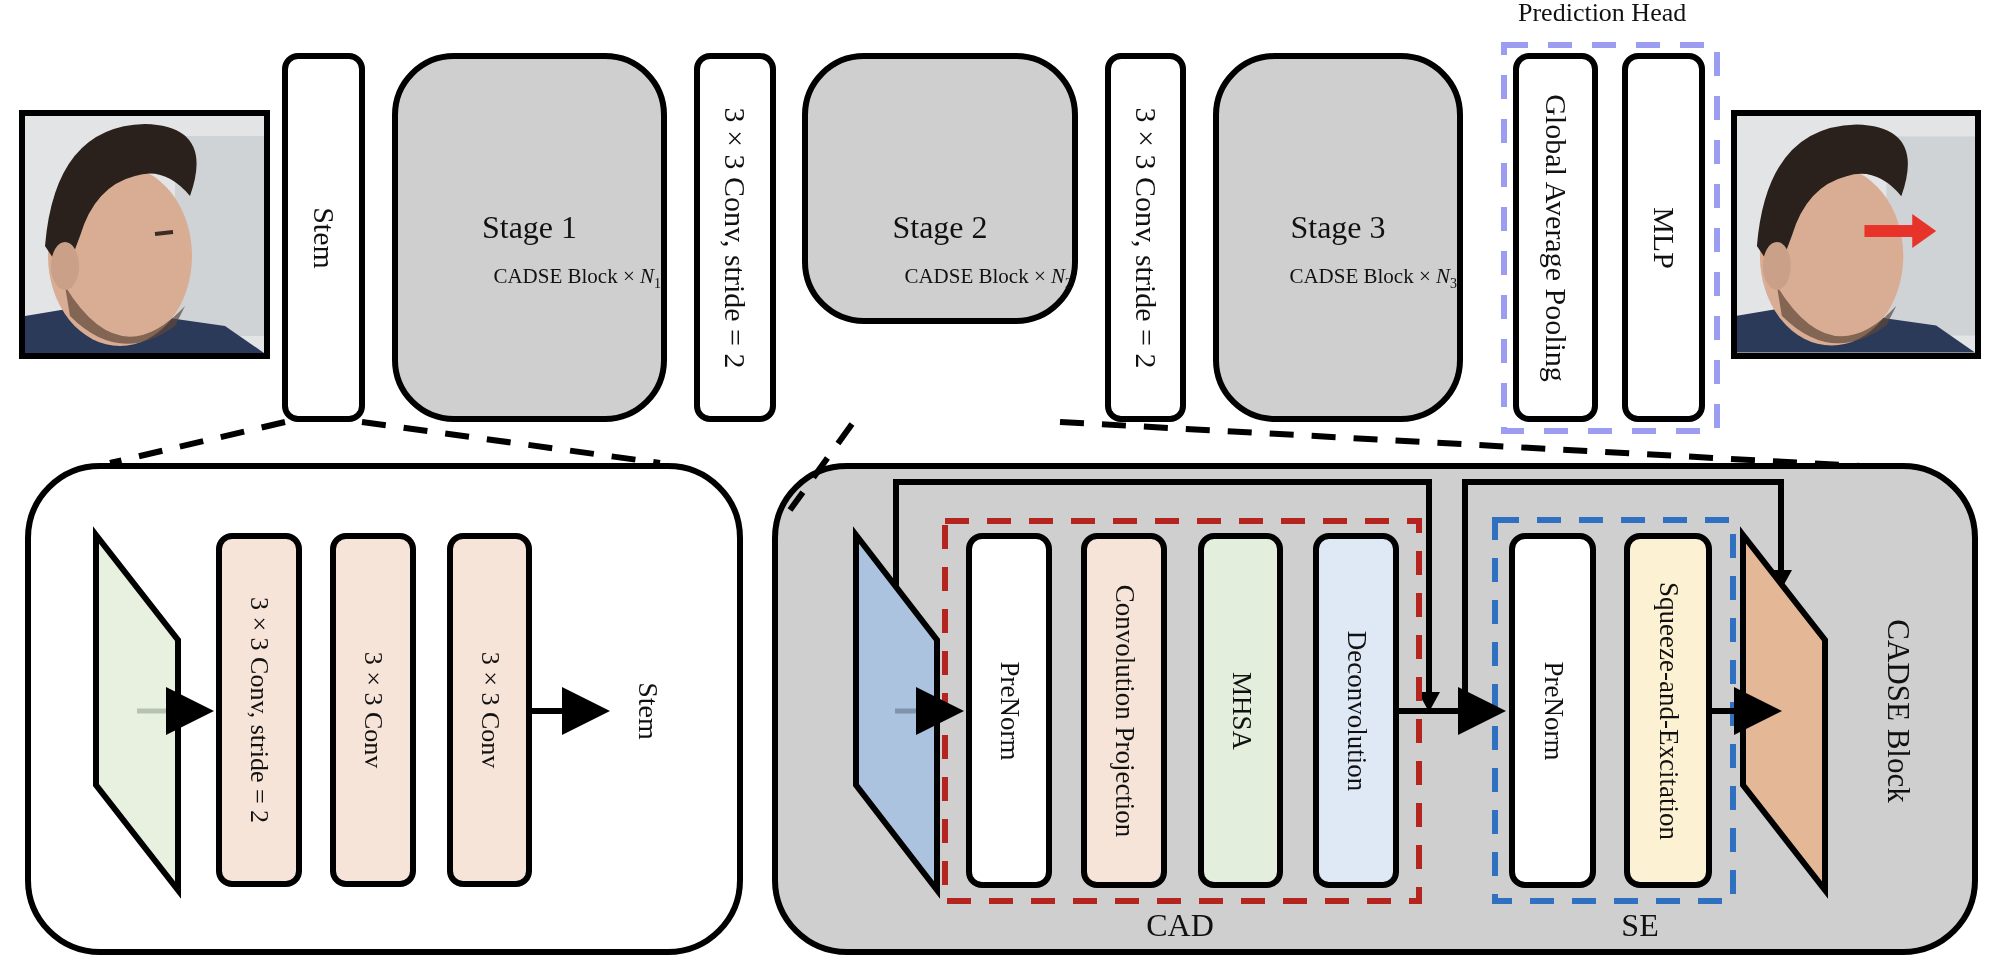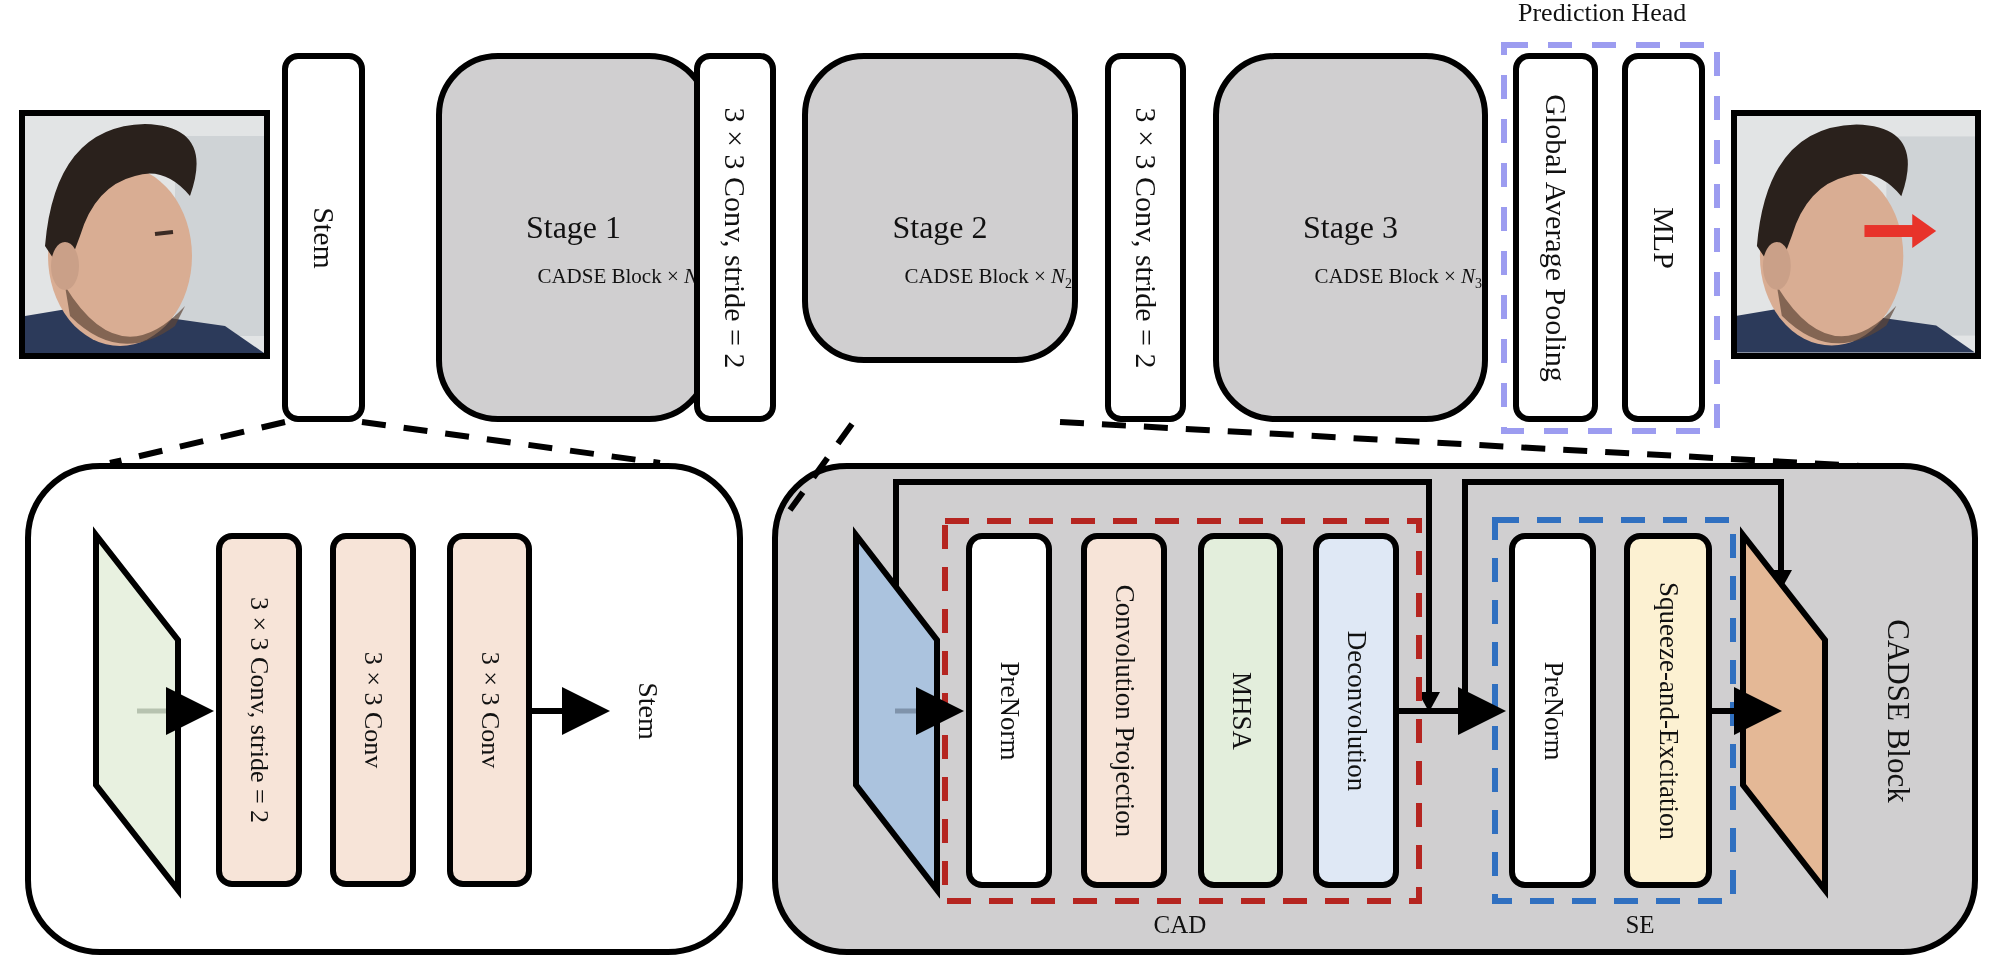--- a/index.html
+++ b/index.html
@@ -7,21 +7,21 @@
          font-family:"Liberation Serif", "DejaVu Serif", serif; color:#111; }
   .abs { position:absolute; }
   .box { position:absolute; box-sizing:border-box; border:6px solid #000; border-radius:16px; background:#fff; }
   .stage { position:absolute; box-sizing:border-box; border:6px solid #000; border-radius:62px; background:#d0cfd0; }
   .vtext { position:absolute; left:50%; top:50%; transform:translate(-50%,-50%) rotate(90deg);
            white-space:nowrap; font-size:30px; }
   .stage-title { position:absolute; left:0; right:0; top:150px; text-align:center; font-size:32px; }
   .stage-sub { position:absolute; left:0; right:0; top:205px; text-align:right; font-size:21px; }
   .stage-sub i { font-style:italic; }
   .stage-sub sub { font-size:14px; }
-  .label { position:absolute; white-space:nowrap; font-size:25px; }
+  .label { position:absolute; white-space:nowrap; font-size:32px; }
   svg.overlay { position:absolute; left:0; top:0; }
   .face { position:absolute; box-sizing:border-box; border:6px solid #000; overflow:hidden; background:#e3e5e6; }
 </style>
 </head>
 <body>
 
 <div class="face" style="left:19px; top:110px; width:251px; height:249px;">
   <svg width="239" height="237" viewBox="0 0 239 237">
     <rect x="0" y="0" width="239" height="237" fill="#e2e4e5"></rect>
     <rect x="150" y="20" width="89" height="200" fill="#cfd3d6"></rect>
@@ -31,45 +31,45 @@
     <path d="M40 170 Q95 260 160 190 L150 210 Q95 250 45 200 Z" fill="#5e4638" opacity="0.7"></path>
     <ellipse cx="40" cy="150" rx="14" ry="24" fill="#caa088"></ellipse>
     <path d="M130 118 L148 116" stroke="#3b2b24" stroke-width="4"></path>
   </svg>
 </div>
 
 <div class="box" style="left:282px; top:53px; width:83px; height:369px;">
   <div class="vtext">Stem</div>
 </div>
 
-<div class="stage" style="left:392px; top:53px; width:275px; height:369px;margin-left:44px;">
+<div class="stage" style="left:392px; top:53px; width:275px; height:369px;">
   <div class="stage-title">Stage 1</div>
   <div class="stage-sub">
     <span>CADSE Block ×</span>
     <i>N</i><sub>1</sub>
   </div>
 </div>
 
 <div class="box" style="left:694px; top:53px; width:82px; height:369px;">
   <div class="vtext">3 × 3 Conv, stride = 2</div>
 </div>
 
-<div class="stage" style="left:802px; top:53px; width:276px; height:310px;">
+<div class="stage" style="left:802px; top:53px; width:276px; height:271px;">
   <div class="stage-title">Stage 2</div>
   <div class="stage-sub">
     <span>CADSE Block ×</span>
     <i>N</i><sub>2</sub>
   </div>
 </div>
 
 <div class="box" style="left:1105px; top:53px; width:81px; height:369px;">
   <div class="vtext">3 × 3 Conv, stride = 2</div>
 </div>
 
-<div class="stage" style="left:1213px; top:53px; width:275px; height:369px;">
+<div class="stage" style="left:1213px; top:53px; width:250px; height:369px;">
   <div class="stage-title">Stage 3</div>
   <div class="stage-sub">
     <span>CADSE Block ×</span>
     <i>N</i><sub>3</sub>
   </div>
 </div>
 
 <div class="label" style="left:1518px; top:-2px; font-size:26px;">Prediction Head</div>
 <div class="box" style="left:1513px; top:53px; width:85px; height:369px;">
   <div class="vtext">Global Average Pooling</div>

